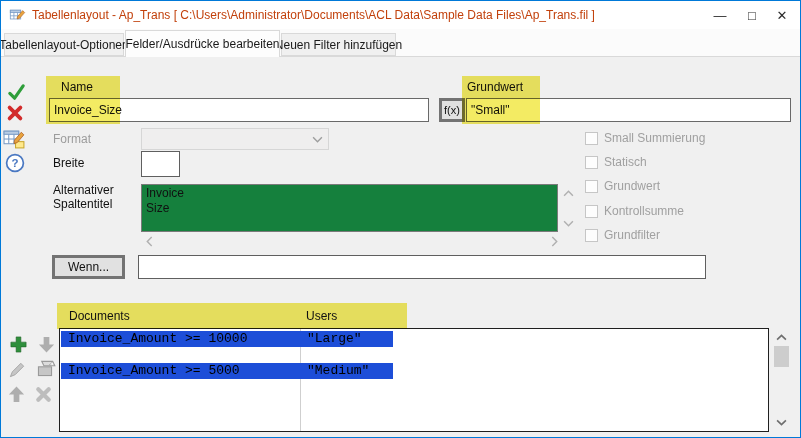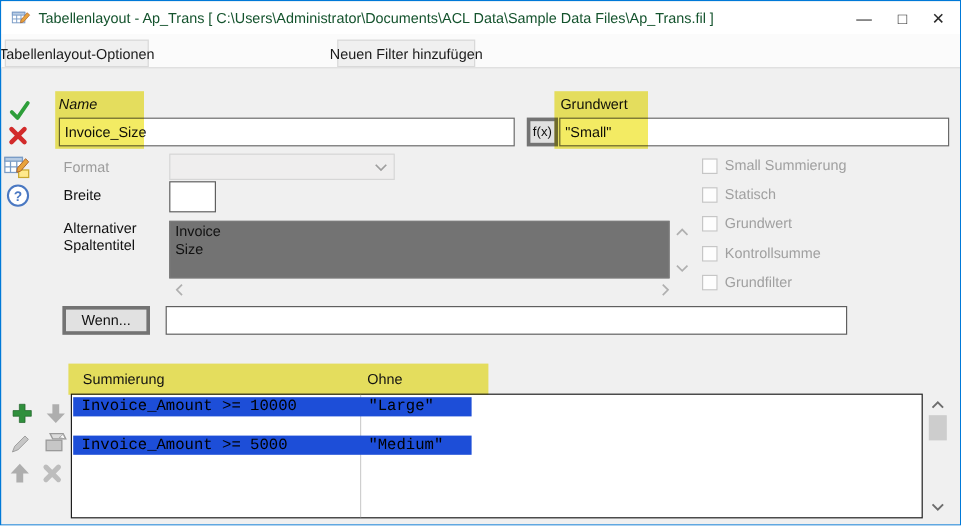--- a/index.html
+++ b/index.html
@@ -1,39 +1,39 @@
 <!DOCTYPE html>
 <html><head>
 <meta charset="utf-8">
 <style>
   html,body{margin:0;padding:0;background:#ffffff;font-family:"Liberation Sans",sans-serif;}
   .window{position:relative;width:801px;height:438px;background:#f0f0f0;border:1px solid #0079d8;box-sizing:border-box;overflow:hidden;}
   
   .titlebar{position:absolute;left:0;top:0;width:100%;height:28px;background:#ffffff;}
   .title-icon{position:absolute;left:8px;top:6px;width:17px;height:16px;}
-  .title-text{position:absolute;left:31px;top:7px;font-size:12px;color:#14532d;white-space:nowrap;}
+  .title-text{position:absolute;left:31px;top:7px;font-size:12px;color:#c2410c;white-space:nowrap;}
   .win-btn{position:absolute;top:0;width:32px;height:28px;display:flex;align-items:center;justify-content:center;font-size:13px;color:#2b2b2b;cursor:default;}
   .btn-min{right:64px}.btn-max{right:32px}.btn-close{right:2px}
   
   .tabbar{position:absolute;left:0;top:28px;width:100%;height:28px;background:#fbfbfb;border-bottom:1px solid #d9d9d9;box-sizing:border-box;}
   .tab{position:absolute;top:4px;height:23px;background:#f0f0f0;border:1px solid #d9d9d9;box-sizing:border-box;font-size:12px;color:#1a1a1a;display:flex;align-items:center;justify-content:center;white-space:nowrap;}
   .tab.active{top:1px;height:27px;background:#fdfdfd;border-bottom:none;z-index:2;}
   
   .lbl{position:absolute;font-size:12px;color:#111;white-space:nowrap;}
   .lbl.disabled{color:#9c9c9c;}
   .inp{position:absolute;background:#fff;border:1px solid #696969;box-sizing:border-box;font-family:"Liberation Sans",sans-serif;font-size:12px;color:#111;padding:0 4px;outline:none;}
   .btn{position:absolute;background:#e1e1e1;border:3px solid #737373;box-sizing:border-box;font-family:"Liberation Sans",sans-serif;font-size:12px;color:#111;display:flex;align-items:center;justify-content:center;cursor:default;}
   .icon{position:absolute;display:block;}
   .hl{position:absolute;background:#f0e63c;opacity:.80;mix-blend-mode:multiply;pointer-events:none;z-index:6;}
   .combo{position:absolute;background:#efeeee;border:1px solid #d6d6d6;box-sizing:border-box;}
   .combo .chev{position:absolute;right:5px;top:7px;}
   .chk{position:absolute;display:flex;align-items:center;gap:6px;}
   .chk .box{width:13px;height:13px;background:#fdfdfd;border:1px solid #c6c6c6;box-sizing:border-box;}
   .chk .txt{font-size:12px;color:#a0a0a0;white-space:nowrap;}
-  textarea.alt{position:absolute;background:#737373;border:1px solid #7a7a7a;box-sizing:border-box;font-family:"Liberation Sans",sans-serif;font-size:12px;color:#111;padding:1px 4px;resize:none;overflow:hidden;line-height:15px;}
+  textarea.alt{position:absolute;background:#15803d;border:1px solid #7a7a7a;box-sizing:border-box;font-family:"Liberation Sans",sans-serif;font-size:12px;color:#111;padding:1px 4px;resize:none;overflow:hidden;line-height:15px;}
   
   .cond-table{position:absolute;left:58px;top:327px;width:710px;height:104px;background:#fff;border:1px solid #1f1f1f;box-sizing:border-box;}
   .cond-sep{position:absolute;left:240px;top:0;width:1px;height:100%;background:#cfcfcf;}
   .cond-row{position:absolute;left:1px;height:16px;width:332px;font-family:"Liberation Mono","DejaVu Sans Mono",monospace;font-size:13px;color:#000;white-space:nowrap;}
   .cond-row .c{position:absolute;left:7px;top:0;}
   .cond-row .v{position:absolute;left:246px;top:0;}
   .row-0{top:2px;background:#1d4ed8;}
   .row-1{top:34px;background:#1d4ed8;}
   
   .vsb{position:absolute;left:772px;top:329px;width:17px;height:100px;background:#f0f0f0;}
@@ -56,20 +56,21 @@
       <path d="M10 12 L16.5 4.5 L19 7 L12.5 14.2 L9.5 15 Z" fill="#e8a33d" stroke="#a8591e" stroke-width="0.7"></path>
     </svg>
     <div class="title-text">Tabellenlayout - Ap_Trans [ C:\Users\Administrator\Documents\ACL Data\Sample Data Files\Ap_Trans.fil ]</div>
     <div class="win-btn btn-min">—</div>
     <div class="win-btn btn-max">□</div>
     <div class="win-btn btn-close">✕</div>
   </div>
 
   <div class="tabbar">
     <div class="tab" style="left:3px;width:120px;">Tabellenlayout-Optionen</div>
+    <div class="tab active" style="left:124px;width:155px;">Felder/Ausdrücke bearbeiten</div>
     <div class="tab" style="left:280px;width:115px;">Neuen Filter hinzufügen</div>
   </div>
 
   <svg class="icon" style="left:6px;top:82px;width:19px;height:19px;" viewBox="0 0 20 20">
     <path d="M3 11 L8 16 L17 3" fill="none" stroke="#2e9e3a" stroke-width="3.4" stroke-linecap="round" stroke-linejoin="round"></path>
   </svg>
   <svg class="icon" style="left:5px;top:103px;width:18px;height:18px;" viewBox="0 0 20 20">
     <path d="M4 4 L16 16 M16 4 L4 16" stroke="#d22b2b" stroke-width="4.2" stroke-linecap="round"></path>
   </svg>
   <svg class="icon" style="left:2px;top:127px;width:23px;height:21px;" viewBox="0 0 22 20">
@@ -79,21 +80,21 @@
     <line x1="10.5" y1="6" x2="10.5" y2="15" stroke="#7a9cc6"></line>
     <line x1="1" y1="10.5" x2="15" y2="10.5" stroke="#7a9cc6"></line>
     <rect x="12" y="13" width="8" height="6" fill="#ffe98c" stroke="#c9a72e"></rect>
     <path d="M11 11.5 L17.5 4 L20 6.5 L13.5 14 L10.5 14.8 Z" fill="#e8a33d" stroke="#a8591e" stroke-width="0.7"></path>
   </svg>
   <svg class="icon" style="left:4px;top:152px;width:20px;height:20px;" viewBox="0 0 20 20">
     <circle cx="10" cy="10" r="8.4" fill="#ffffff" stroke="#4a78c2" stroke-width="1.7"></circle>
     <text x="10" y="14.2" text-anchor="middle" font-size="11.5" font-weight="bold" fill="#4a78c2" font-family="Liberation Sans, sans-serif">?</text>
   </svg>
 
-  <div class="lbl" style="left:48px;top:79px;font-style:italic;">Name</div>
+  <div class="lbl" style="left:60px;top:79px;">Name</div>
   <input class="inp" style="left: 48px; top: 97px; width: 380px; height: 24px;" value="Invoice_Size">
   <div class="btn" style="left:438px;top:97px;width:26px;height:24px;font-size:11px;">f(x)</div>
   <div class="lbl" style="left:466px;top:79px;">Grundwert</div>
   <input class="inp" style="left: 465px; top: 97px; width: 325px; height: 24px;" value="&quot;Small&quot;">
 
   <div class="hl" style="left:45px;top:75px;width:74px;height:48px;"></div>
   <div class="hl" style="left:461px;top:75px;width:78px;height:48px;"></div>
 
   <div class="lbl disabled" style="left:52px;top:131px;">Format</div>
   <div class="combo" style="left:140px;top:127px;width:188px;height:22px;">
@@ -147,22 +148,22 @@
   </div>
   <div class="chk" style="left:584px;top:227px;">
     <span class="box"></span>
     <span class="txt">Grundfilter</span>
   </div>
 
   <div class="btn" style="left:51px;top:254px;width:73px;height:24px;">Wenn...</div>
   <input class="inp" style="left: 137px; top: 254px; width: 568px; height: 24px; border-color: rgb(95, 95, 95);" value="">
 
   <div class="hl" style="left:56px;top:302px;width:350px;height:26px;"></div>
-  <div class="lbl" style="left:68px;top:308px;z-index:7;">Summierung</div>
-  <div class="lbl" style="left:305px;top:308px;z-index:7;">Ohne</div>
+  <div class="lbl" style="left:68px;top:308px;z-index:7;">Documents</div>
+  <div class="lbl" style="left:305px;top:308px;z-index:7;">Users</div>
 
   <div class="cond-table">
     <div class="cond-sep"></div>
     <div class="cond-row row-0">
       <span class="c">Invoice_Amount &gt;= 10000</span>
       <span class="v">"Large"</span>
     </div>
     <div class="cond-row row-1">
       <span class="c">Invoice_Amount &gt;= 5000</span>
       <span class="v">"Medium"</span>

